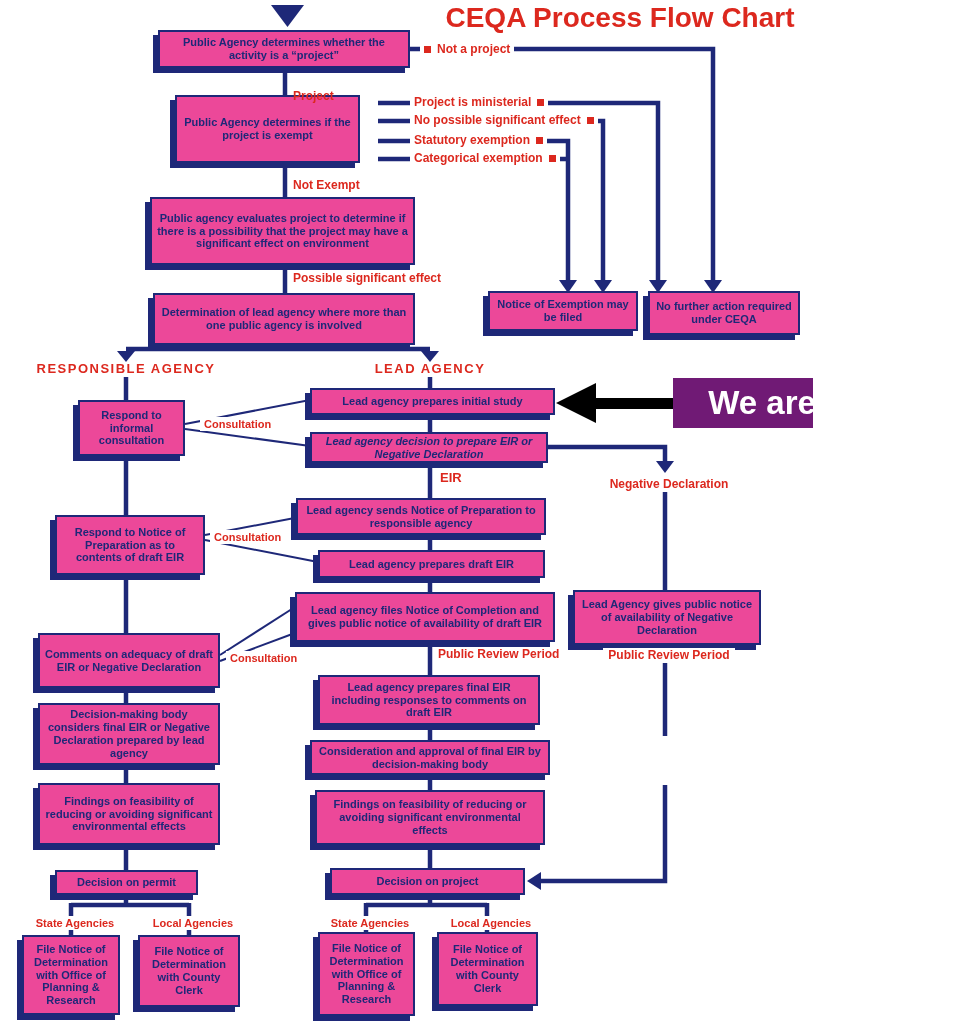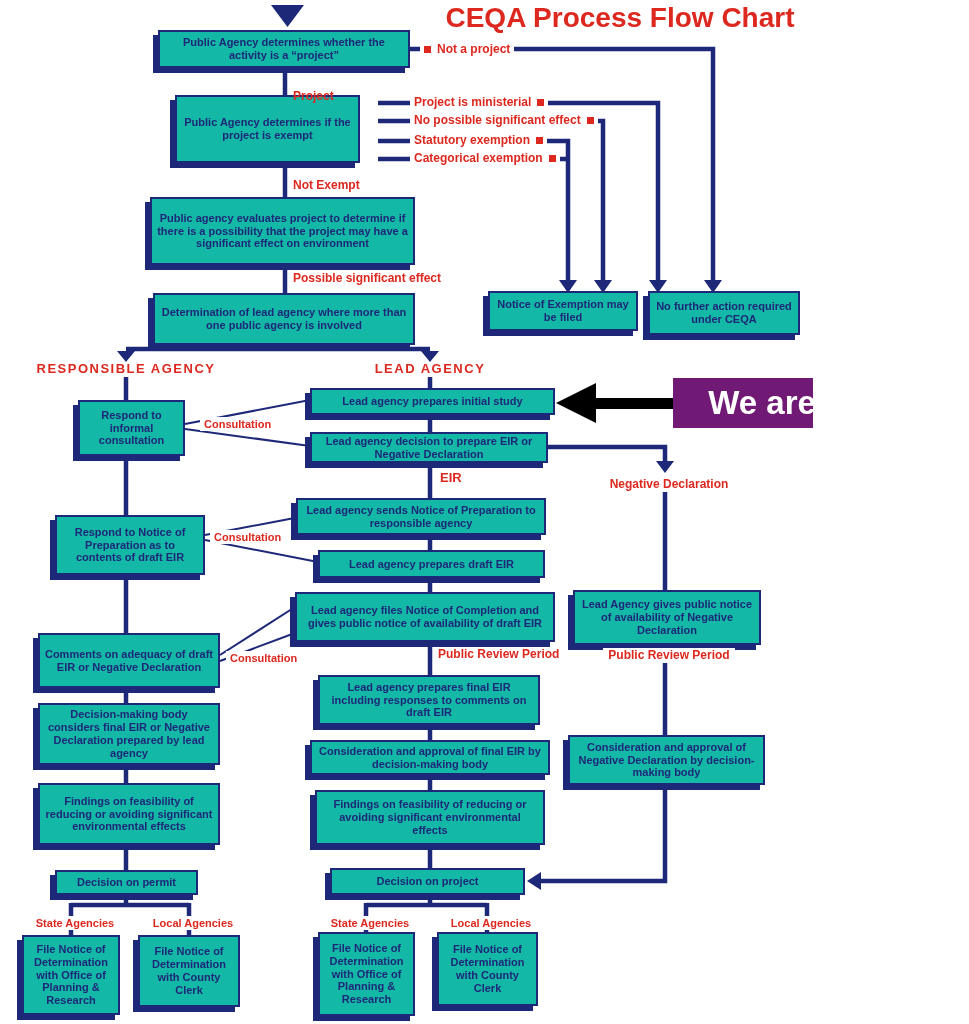--- a/index.html
+++ b/index.html
@@ -1,21 +1,21 @@
 <!DOCTYPE html>
 <html><head>
 <meta charset="utf-8">
 <style>
   html,body{margin:0;padding:0;background:#ffffff;}
   body{font-family:"Liberation Sans",sans-serif;}
   #stage{position:relative;width:813px;height:1024px;background:#ffffff;overflow:hidden;}
   svg.wires{position:absolute;left:0;top:0;z-index:1;}
   .box{
     position:absolute;z-index:2;box-sizing:border-box;
-    background:#14b8a6;border:2px solid #1e2878;
+    background:#ec4899;border:2px solid #1e2878;
     box-shadow:-5px 5px 0 #1e2878;
     color:#1e2878;font-size:11px;line-height:1.18;font-weight:bold;
     display:flex;align-items:center;justify-content:center;text-align:center;
     padding:2px 4px;
   }
   .title{
     position:absolute;z-index:2;color:#dc281e;font-weight:bold;
     font-size:28px;text-align:center;white-space:nowrap;
   }
   .rlabel{
@@ -134,33 +134,32 @@
   <div class="box" style="left:78px;top:400px;width:107px;height:56px;">Respond to informal consultation</div>
   <div class="box" style="left:38px;top:633px;width:182px;height:55px;">Comments on adequacy of draft EIR or Negative Declaration</div>
   <div class="box" style="left:55px;top:515px;width:150px;height:60px;">Respond to Notice of Preparation as to contents of draft EIR</div>
   <div class="box" style="left:38px;top:703px;width:182px;height:62px;">Decision-making body considers final EIR or Negative Declaration prepared by lead agency</div>
   <div class="box" style="left:38px;top:783px;width:182px;height:62px;">Findings on feasibility of reducing or avoiding significant environmental effects</div>
   <div class="box" style="left:55px;top:870px;width:143px;height:25px;">Decision on permit</div>
   <div class="box" style="left:22px;top:935px;width:98px;height:80px;">File Notice of Determination with Office of Planning &amp; Research</div>
   <div class="box" style="left:138px;top:935px;width:102px;height:72px;">File Notice of Determination with County Clerk</div>
 
   <div class="box" style="left:310px;top:388px;width:245px;height:27px;">Lead agency prepares initial study</div>
-  <div class="box" style="left:310px;top:432px;width:238px;height:31px;">Lead agency decision to prepare EIR or Negative Declaration</div>
+  <div class="box" style="left:310px;top:432px;width:238px;height:31px;font-style:italic;">Lead agency decision to prepare EIR or Negative Declaration</div>
   <div class="box" style="left:296px;top:498px;width:250px;height:37px;">Lead agency sends Notice of Preparation to responsible agency</div>
   <div class="box" style="left:318px;top:550px;width:227px;height:28px;">Lead agency prepares draft EIR</div>
   <div class="box" style="left:295px;top:592px;width:260px;height:50px;">Lead agency files Notice of Completion and gives public notice of availability of draft EIR</div>
   <div class="box" style="left:318px;top:675px;width:222px;height:50px;">Lead agency prepares final EIR including responses to comments on draft EIR</div>
   <div class="box" style="left:310px;top:740px;width:240px;height:35px;">Consideration and approval of final EIR by decision-making body</div>
   <div class="box" style="left:315px;top:790px;width:230px;height:55px;">Findings on feasibility of reducing or avoiding significant environmental effects</div>
   <div class="box" style="left:330px;top:868px;width:195px;height:27px;">Decision on project</div>
   <div class="box" style="left:318px;top:932px;width:97px;height:84px;">File Notice of Determination with Office of Planning &amp; Research</div>
   <div class="box" style="left:437px;top:932px;width:101px;height:74px;">File Notice of Determination with County Clerk</div>
 
   <div class="box" style="left:573px;top:590px;width:188px;height:55px;">Lead Agency gives public notice of availability of Negative Declaration</div>
-  <div class="box" style="left:568px;top:735px;width:197px;height:50px;">Consideration and approval of Negative Declaration by decision-making body</div>
 
   <div class="hdr" style="left:16px;top:361px;width:220px;">RESPONSIBLE AGENCY</div>
   <div class="hdr" style="left:340px;top:361px;width:180px;">LEAD AGENCY</div>
 
   <div class="rlabel wbg sqb" style="left:420px;top:42px;">Not a project</div>
   <div class="rlabel" style="left:293px;top:74px;margin-top:16px;">Project</div>
   <div class="rlabel wbg sq" style="left:410px;top:95px;">Project is ministerial</div>
   <div class="rlabel wbg sq" style="left:410px;top:113px;">No possible significant effect</div>
   <div class="rlabel wbg sq" style="left:410px;top:133px;">Statutory exemption</div>
   <div class="rlabel wbg sq" style="left:410px;top:151px;">Categorical exemption</div>

